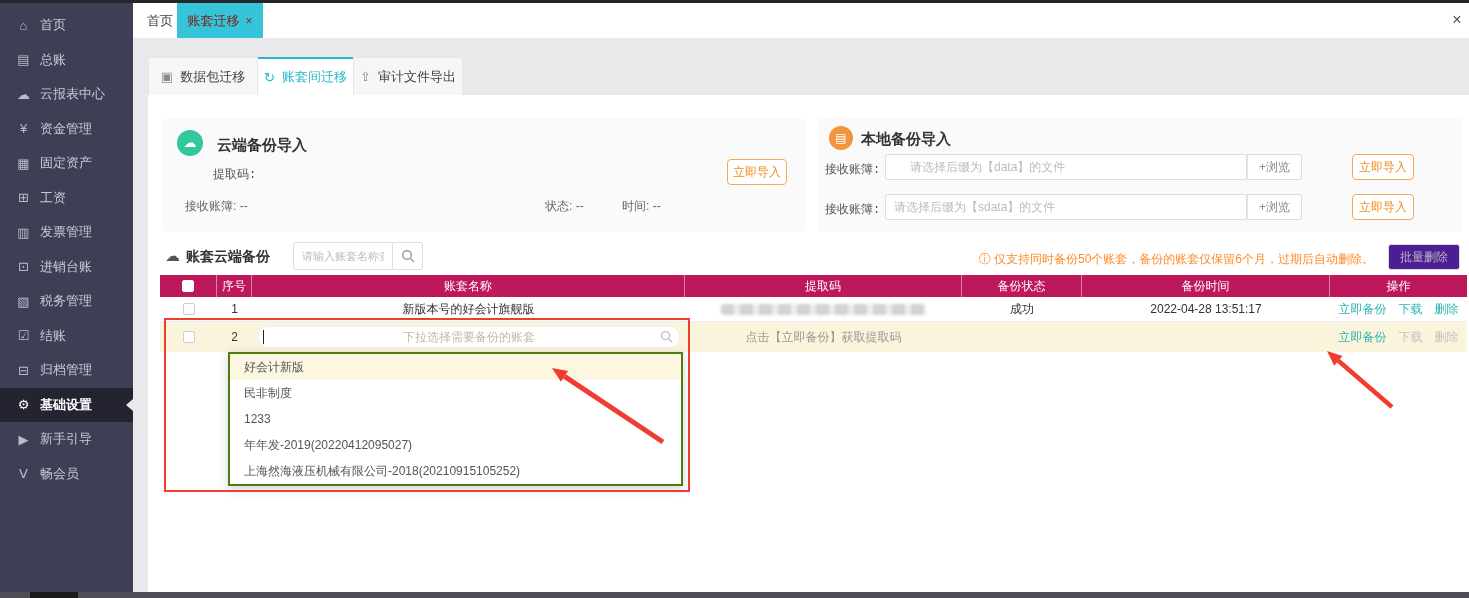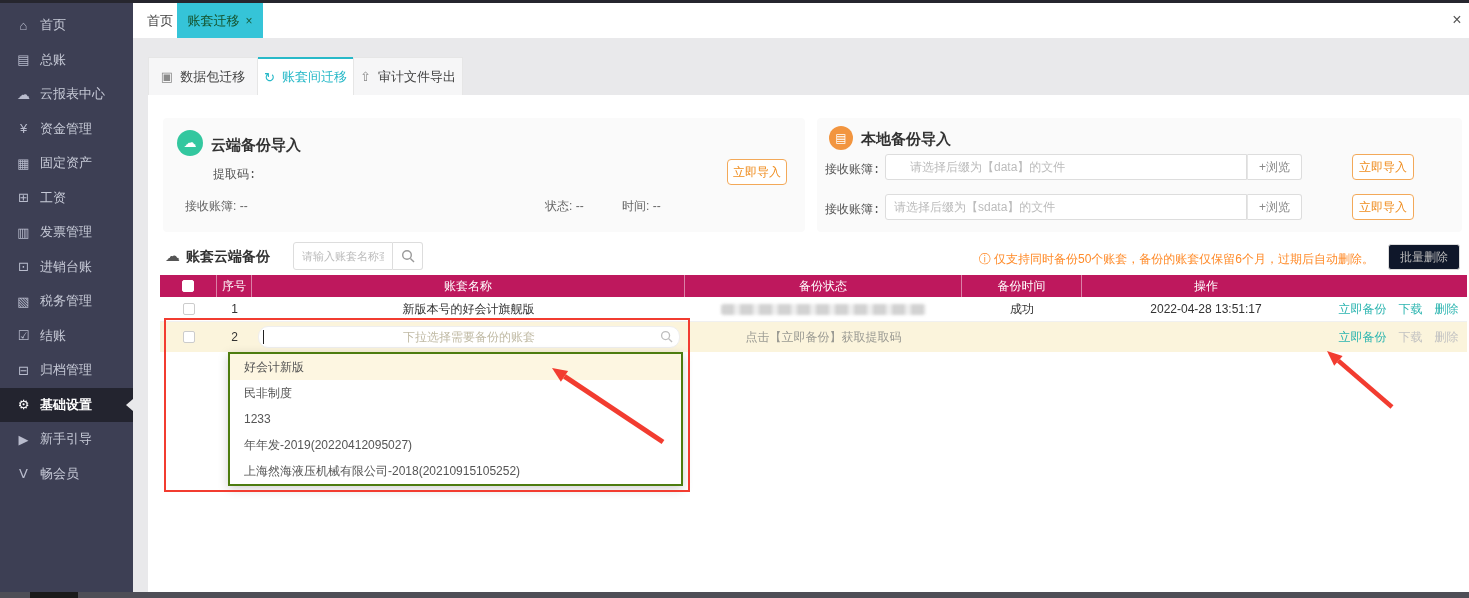--- a/index.html
+++ b/index.html
@@ -22,21 +22,21 @@
                color:#c6c9d6; font-size:13px; cursor:pointer; white-space:nowrap; }
   .side-item .si { width:15px; text-align:center; font-size:13px; color:#b9bccd; font-style:normal; }
   .side-item.active { background:#23242f; color:#fff; font-weight:bold; }
   .side-item.active .si { color:#fff; }
   .side-item.active::after { content:""; position:absolute; right:0; top:50%; margin-top:-6px;
                border-top:6px solid transparent; border-bottom:6px solid transparent; border-right:7px solid #e9e9eb; }
 
   
   .topbar { position:absolute; left:133px; top:3px; width:1336px; height:35px; background:#fff; }
   .home-tab { position:absolute; left:14px; top:0; height:35px; line-height:35px; font-size:13px; color:#444; cursor:pointer; }
-  .active-toptab { position:absolute; left:44px; top:0; width:86px; height:35px; background:#35c4d8; color:#14532d;
+  .active-toptab { position:absolute; left:44px; top:0; width:86px; height:35px; background:#35c4d8; color:#7f1d1d;
                    display:flex; align-items:center; justify-content:center; gap:6px; font-size:13px; cursor:pointer; }
   .active-toptab .x { font-size:12px; opacity:.9; cursor:pointer; }
   .close-btn { position:absolute; left:1447px; top:10px; width:20px; height:20px; text-align:center; line-height:20px;
                font-size:16px; color:#555; cursor:pointer; }
 
   
   .mtab { position:absolute; top:57px; height:38px; display:flex; align-items:center; justify-content:center; gap:7px;
           font-size:13px; color:#444; background:#f6f6f7; border:1px solid #e6e6e6; border-bottom:none; cursor:pointer; }
   .mtab .ti { font-size:13px; color:#8a8a8a; }
   .mtab.active { background:#fff; border:none; border-top:2px solid #28b9c8; color:#28b9c8; }
@@ -65,21 +65,21 @@
                 color:#888; text-align:center; cursor:pointer; border-radius:0 3px 3px 0; }
   .muted-pair { position:absolute; color:#666; }
 
   
   .sec-icon { position:absolute; left:165px; top:247px; font-size:15px; color:#555; }
   .sec-title { position:absolute; left:186px; top:248px; font-size:14px; font-weight:bold; color:#333; }
   .sec-search { position:absolute; left:293px; top:242px; width:100px; height:28px; border-radius:3px 0 0 3px; font-size:11px; }
   .sec-search-btn { position:absolute; left:393px; top:242px; width:30px; height:28px; background:#fff; border:1px solid #ddd;
                     border-left:none; border-radius:0 3px 3px 0; display:flex; align-items:center; justify-content:center; cursor:pointer; }
   .warn { position:absolute; right:95px; top:251px; color:#ff8b2a; font-size:12px; white-space:nowrap; }
-  .btn-batch { position:absolute; left:1388px; top:244px; width:72px; height:26px; background:#0f172a; border:1px solid #ddd;
+  .btn-batch { position:absolute; left:1388px; top:244px; width:72px; height:26px; background:#4c1d95; border:1px solid #ddd;
                border-radius:3px; color:#bbb; font-size:12px; cursor:not-allowed; font-family:inherit; }
 
   
   .tbl { position:absolute; left:160px; top:275px; width:1307px; }
   .trow { display:grid; grid-template-columns:57px 35px 433px 277px 120px 248px 137px; }
   .thead { background:#be185d; color:#fff; height:22px; }
   .thead .cell { border-right:1px solid rgba(255,255,255,.45); }
   .thead .cell:last-child { border-right:none; }
   .cell { display:flex; align-items:center; justify-content:center; overflow:hidden; }
   .r1 { height:25px; background:#fff; border-bottom:1px solid #f0f0f0; }
@@ -192,21 +192,21 @@
   <span class="ti">↻</span>
   <span>账套间迁移</span>
 </div>
 <div class="mtab mtab3">
   <span class="ti">⇧</span>
   <span>审计文件导出</span>
 </div>
 
 <div class="card card-cloud">
   <span class="circle-ic cloud-circle">☁</span>
-  <span class="card-title" style="left:48px; top:18px;text-align:center;">云端备份导入</span>
+  <span class="card-title" style="left:54px; top:18px;text-align:center;">云端备份导入</span>
   <span class="fld-label" style="left:50px; top:48px;">提取码:</span>
   <button class="btn-orange" style="left:564px; top:41px; width:60px; height:26px;">立即导入</button>
   <span class="muted-pair" style="left:22px; top:80px;">
     <span>接收账簿:</span>
     <span>--</span>
   </span>
   <span class="muted-pair" style="left:382px; top:80px;">
     <span>状态:</span>
     <span>--</span>
   </span>
@@ -246,20 +246,21 @@
 </span>
 <button class="btn-batch">批量删除</button>
 
 <div class="tbl">
   <div class="trow thead">
     <div class="cell">
         <span class="cb cb-head"></span>
       </div>
     <div class="cell">序号</div>
     <div class="cell">账套名称</div>
+    <div class="cell">提取码</div>
     <div class="cell">备份状态</div>
     <div class="cell">备份时间</div>
     <div class="cell">操作</div>
   </div>
 
   <div class="trow r1">
     <div class="cell">
         <span class="cb"></span>
       </div>
     <div class="cell">1</div>

